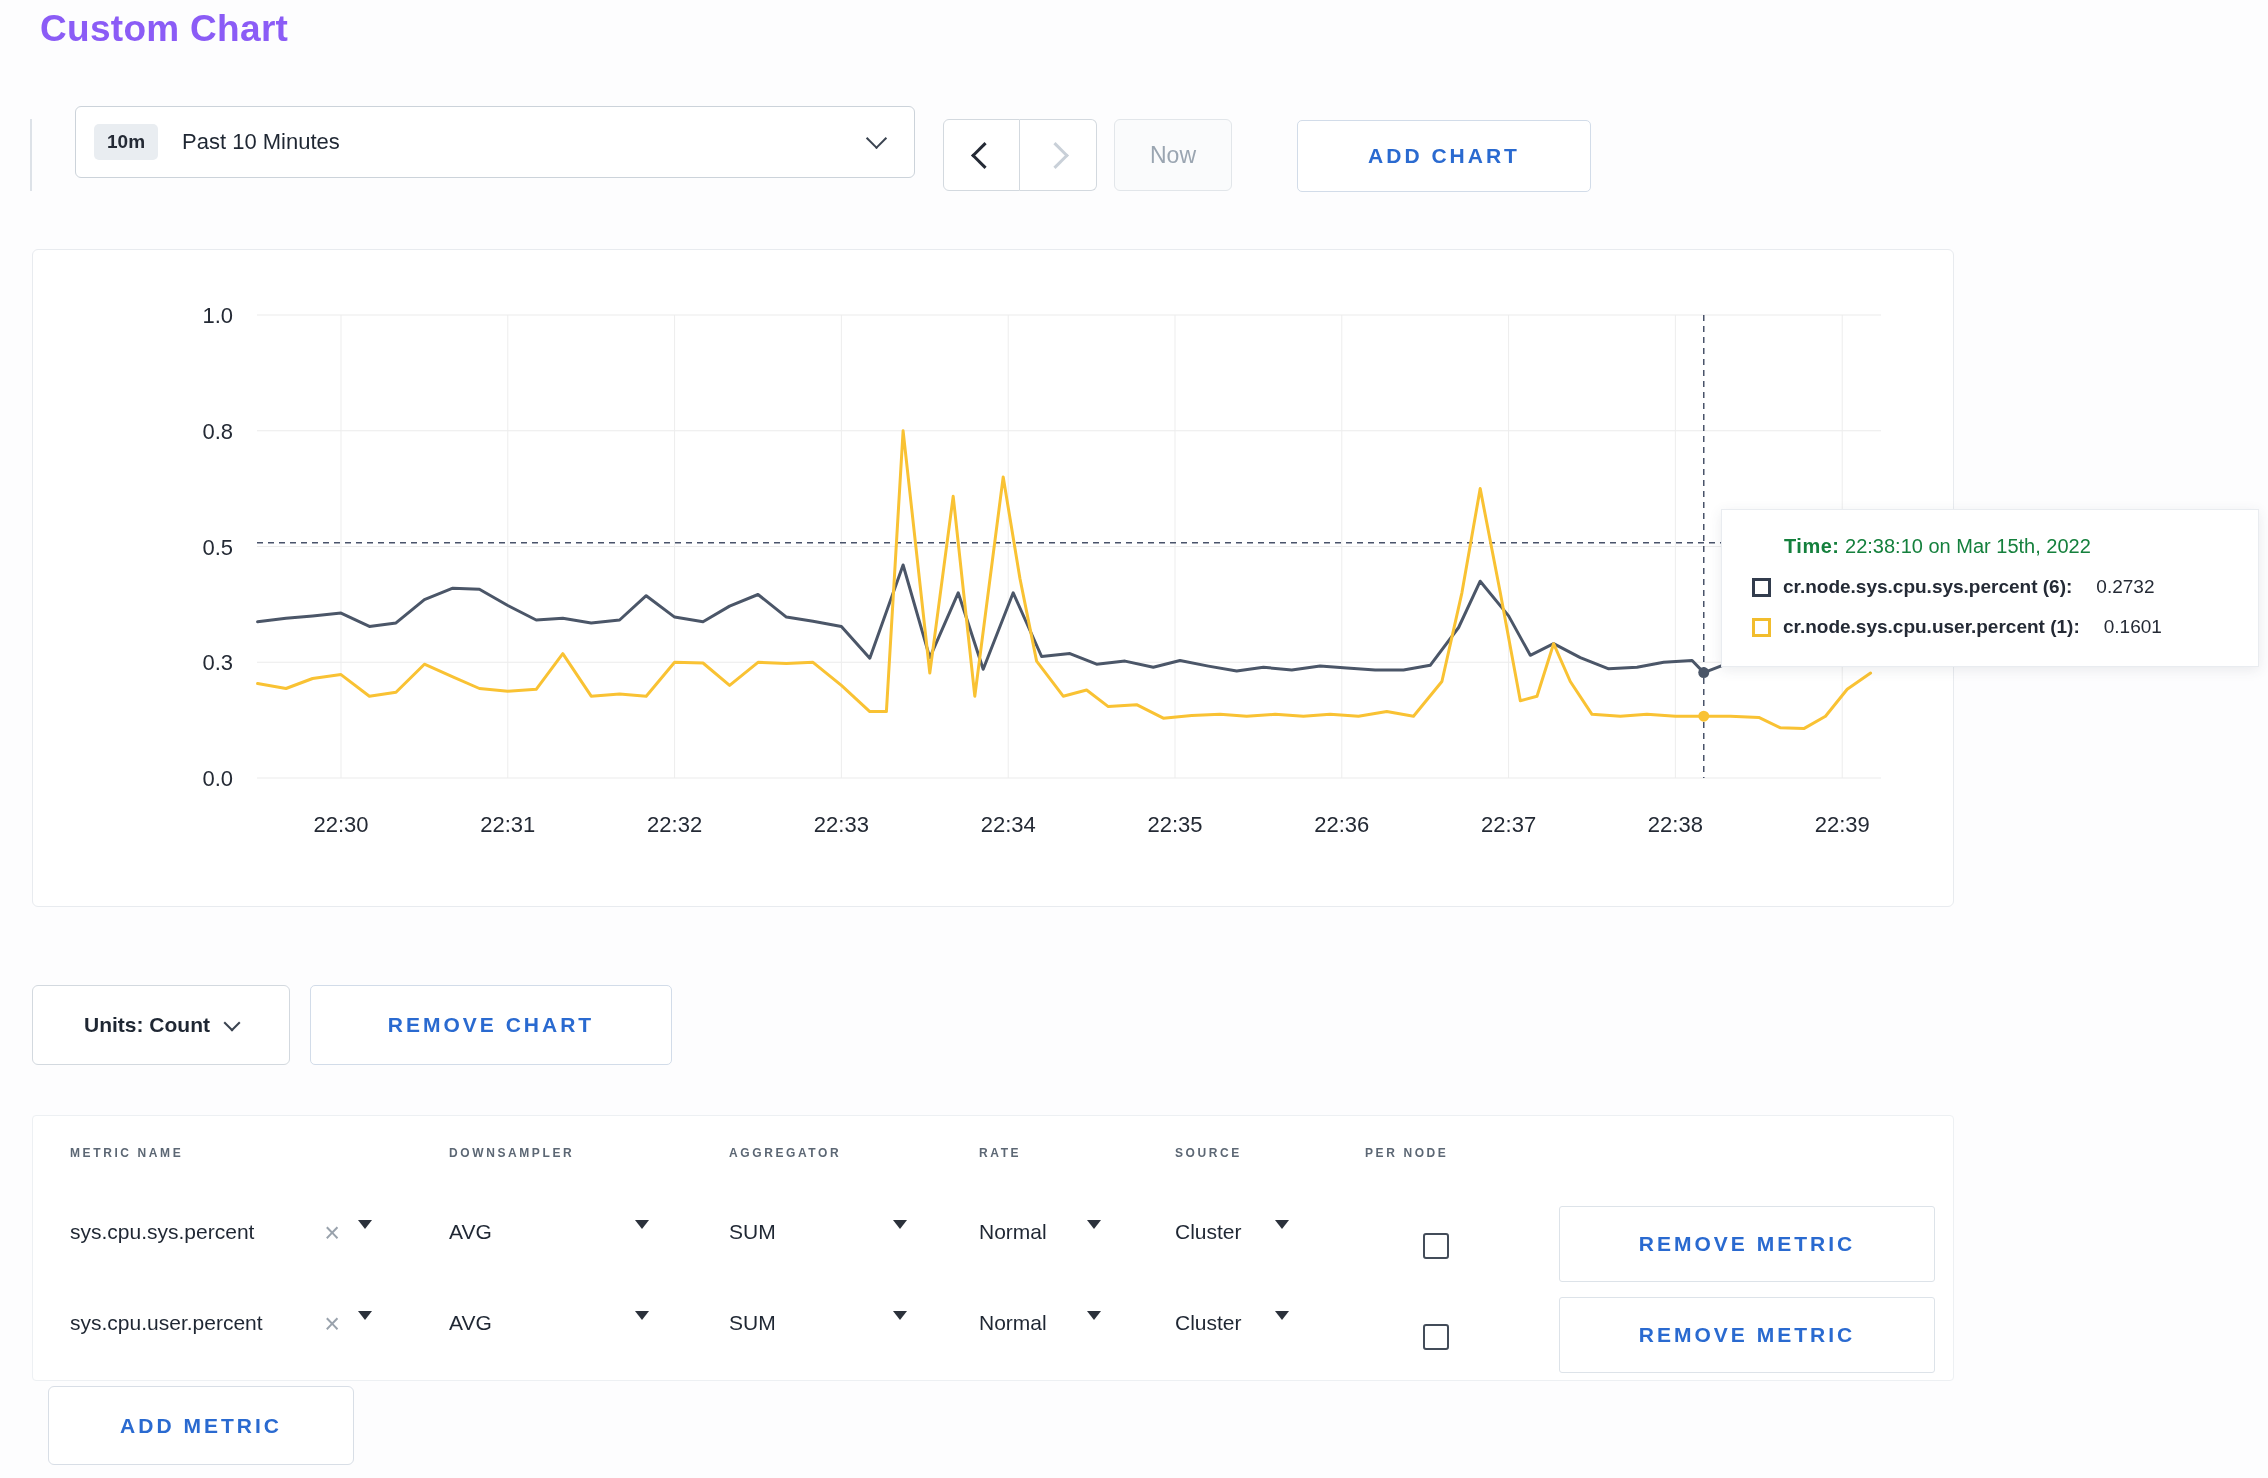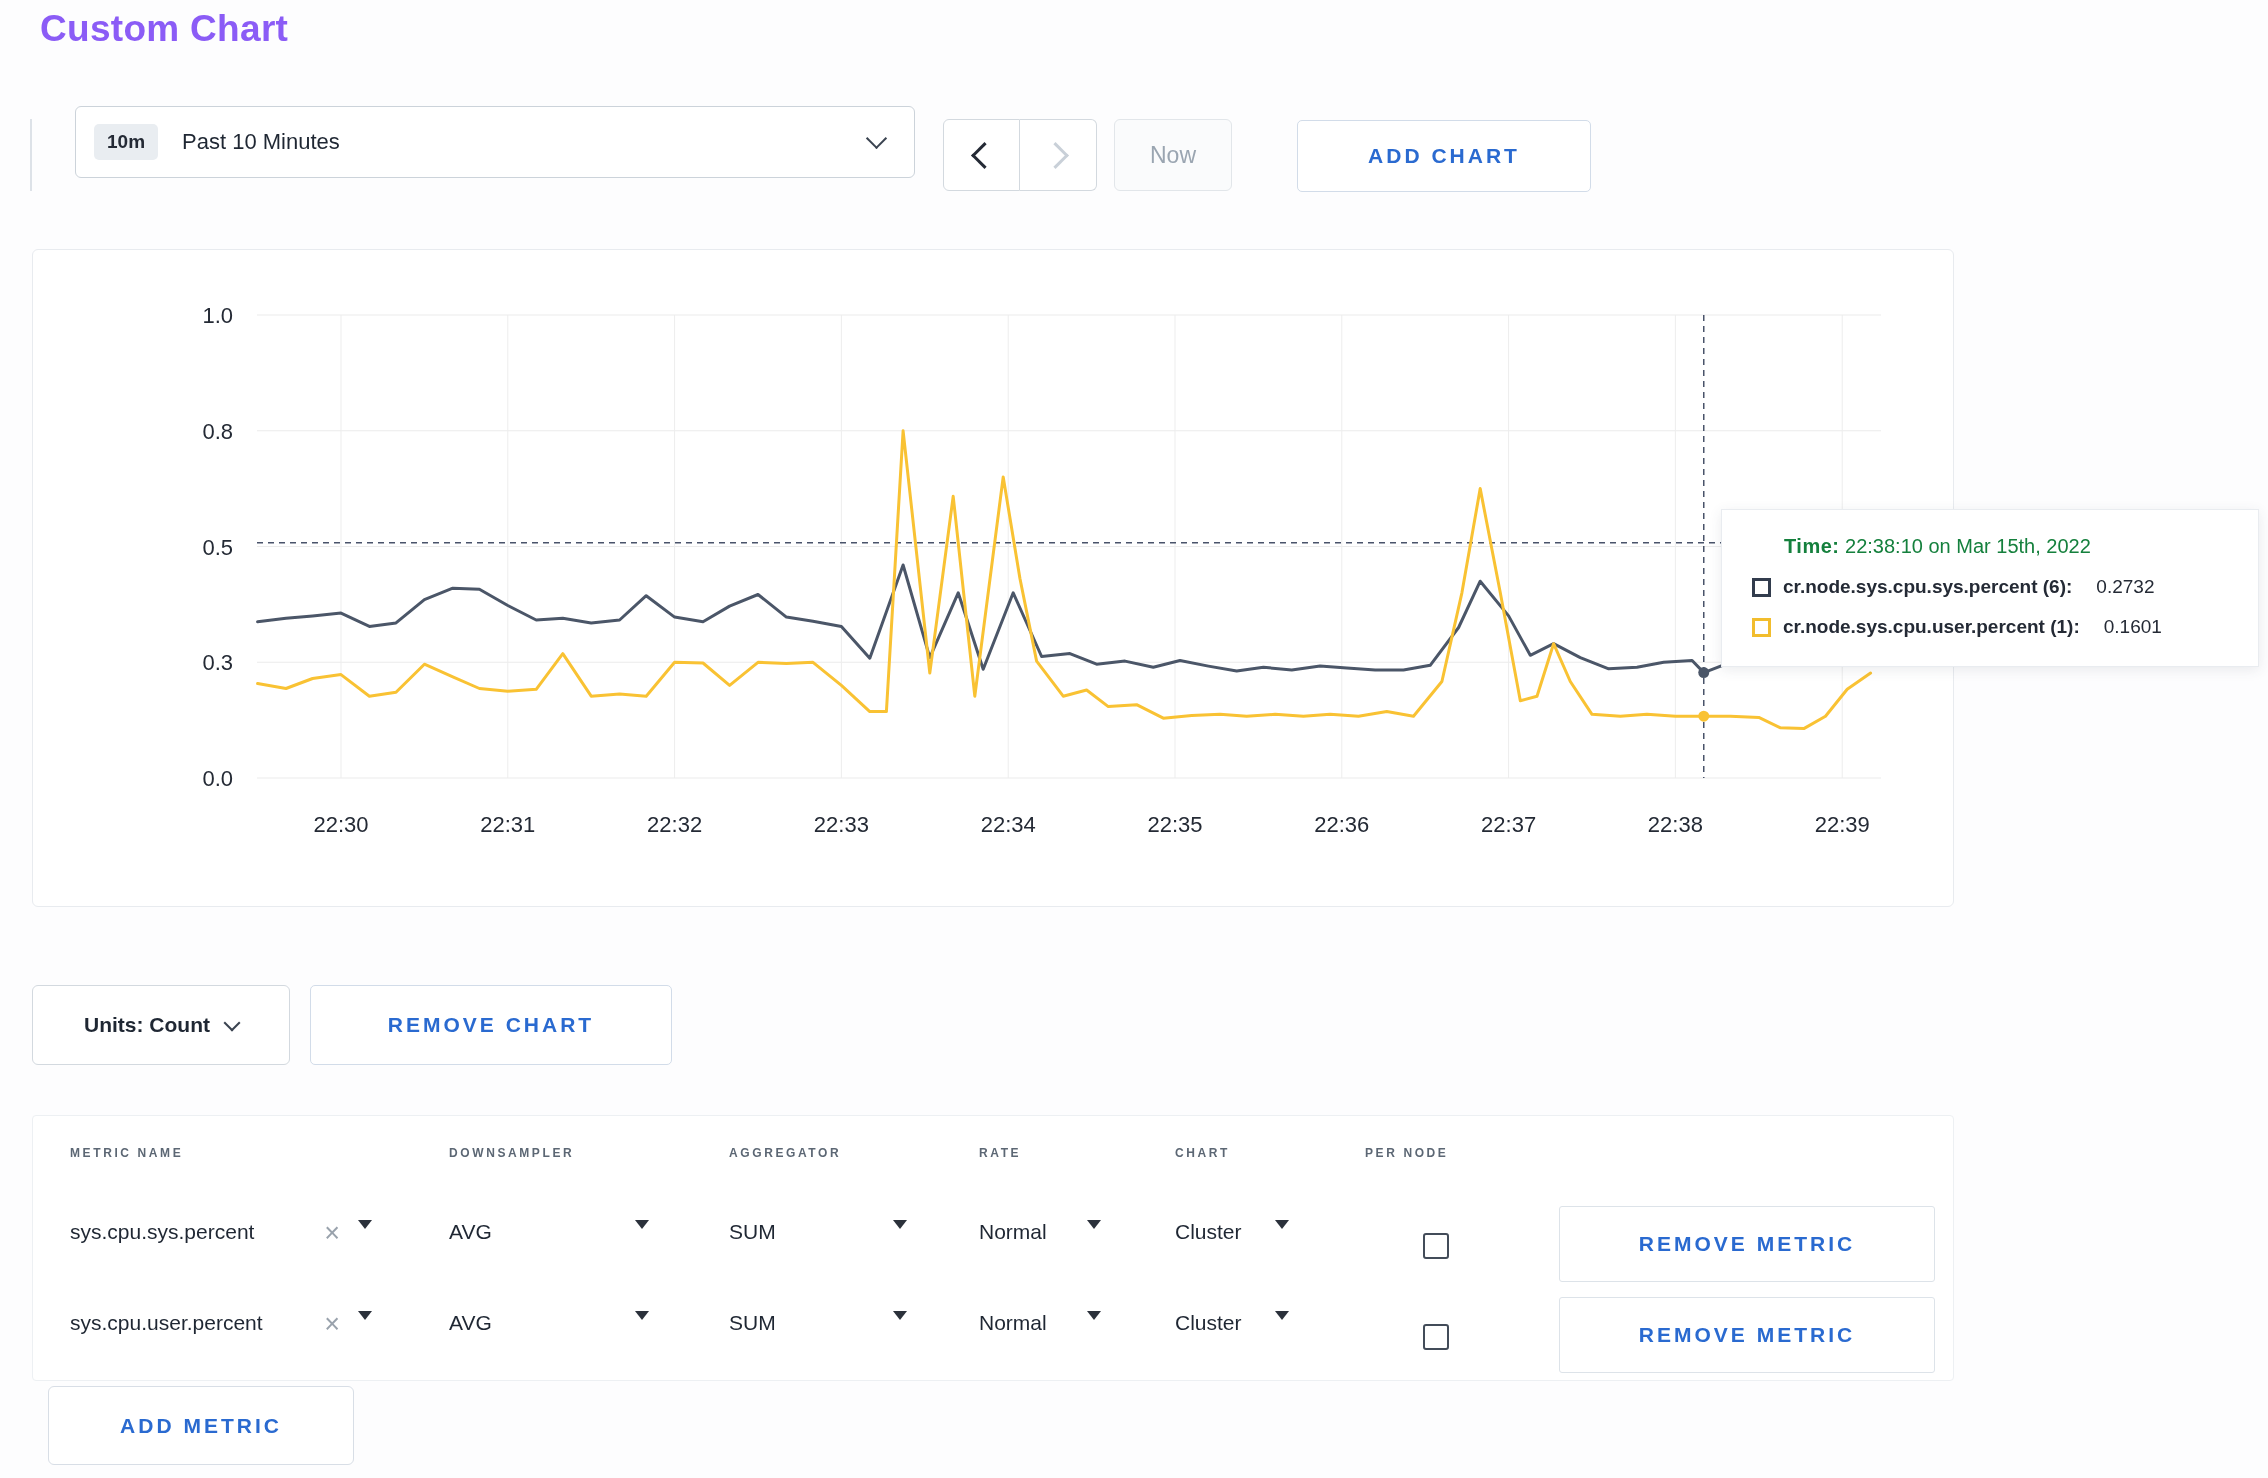--- a/index.html
+++ b/index.html
@@ -165,21 +165,21 @@
   <span>Units: Count</span>
   <span class="chev-sm"></span>
 </button>
 <button class="blue-btn remove-chart">REMOVE CHART</button>
 
 <div class="table-card">
   <span class="t-head c-metric">METRIC NAME</span>
   <span class="t-head c-ds">DOWNSAMPLER</span>
   <span class="t-head c-agg">AGGREGATOR</span>
   <span class="t-head c-rate">RATE</span>
-  <span class="t-head c-src">CHART</span>
+  <span class="t-head c-src">SOURCE</span>
   <span class="t-head c-node">PER NODE</span>
 
   <div class="cell with-x w-metric r1">
     <span class="grow">sys.cpu.sys.percent</span>
     <span class="x-clear">×</span>
     <span class="caret"></span>
   </div>
   <div class="cell w-ds r1">
     <span>AVG</span>
     <span class="caret"></span>

